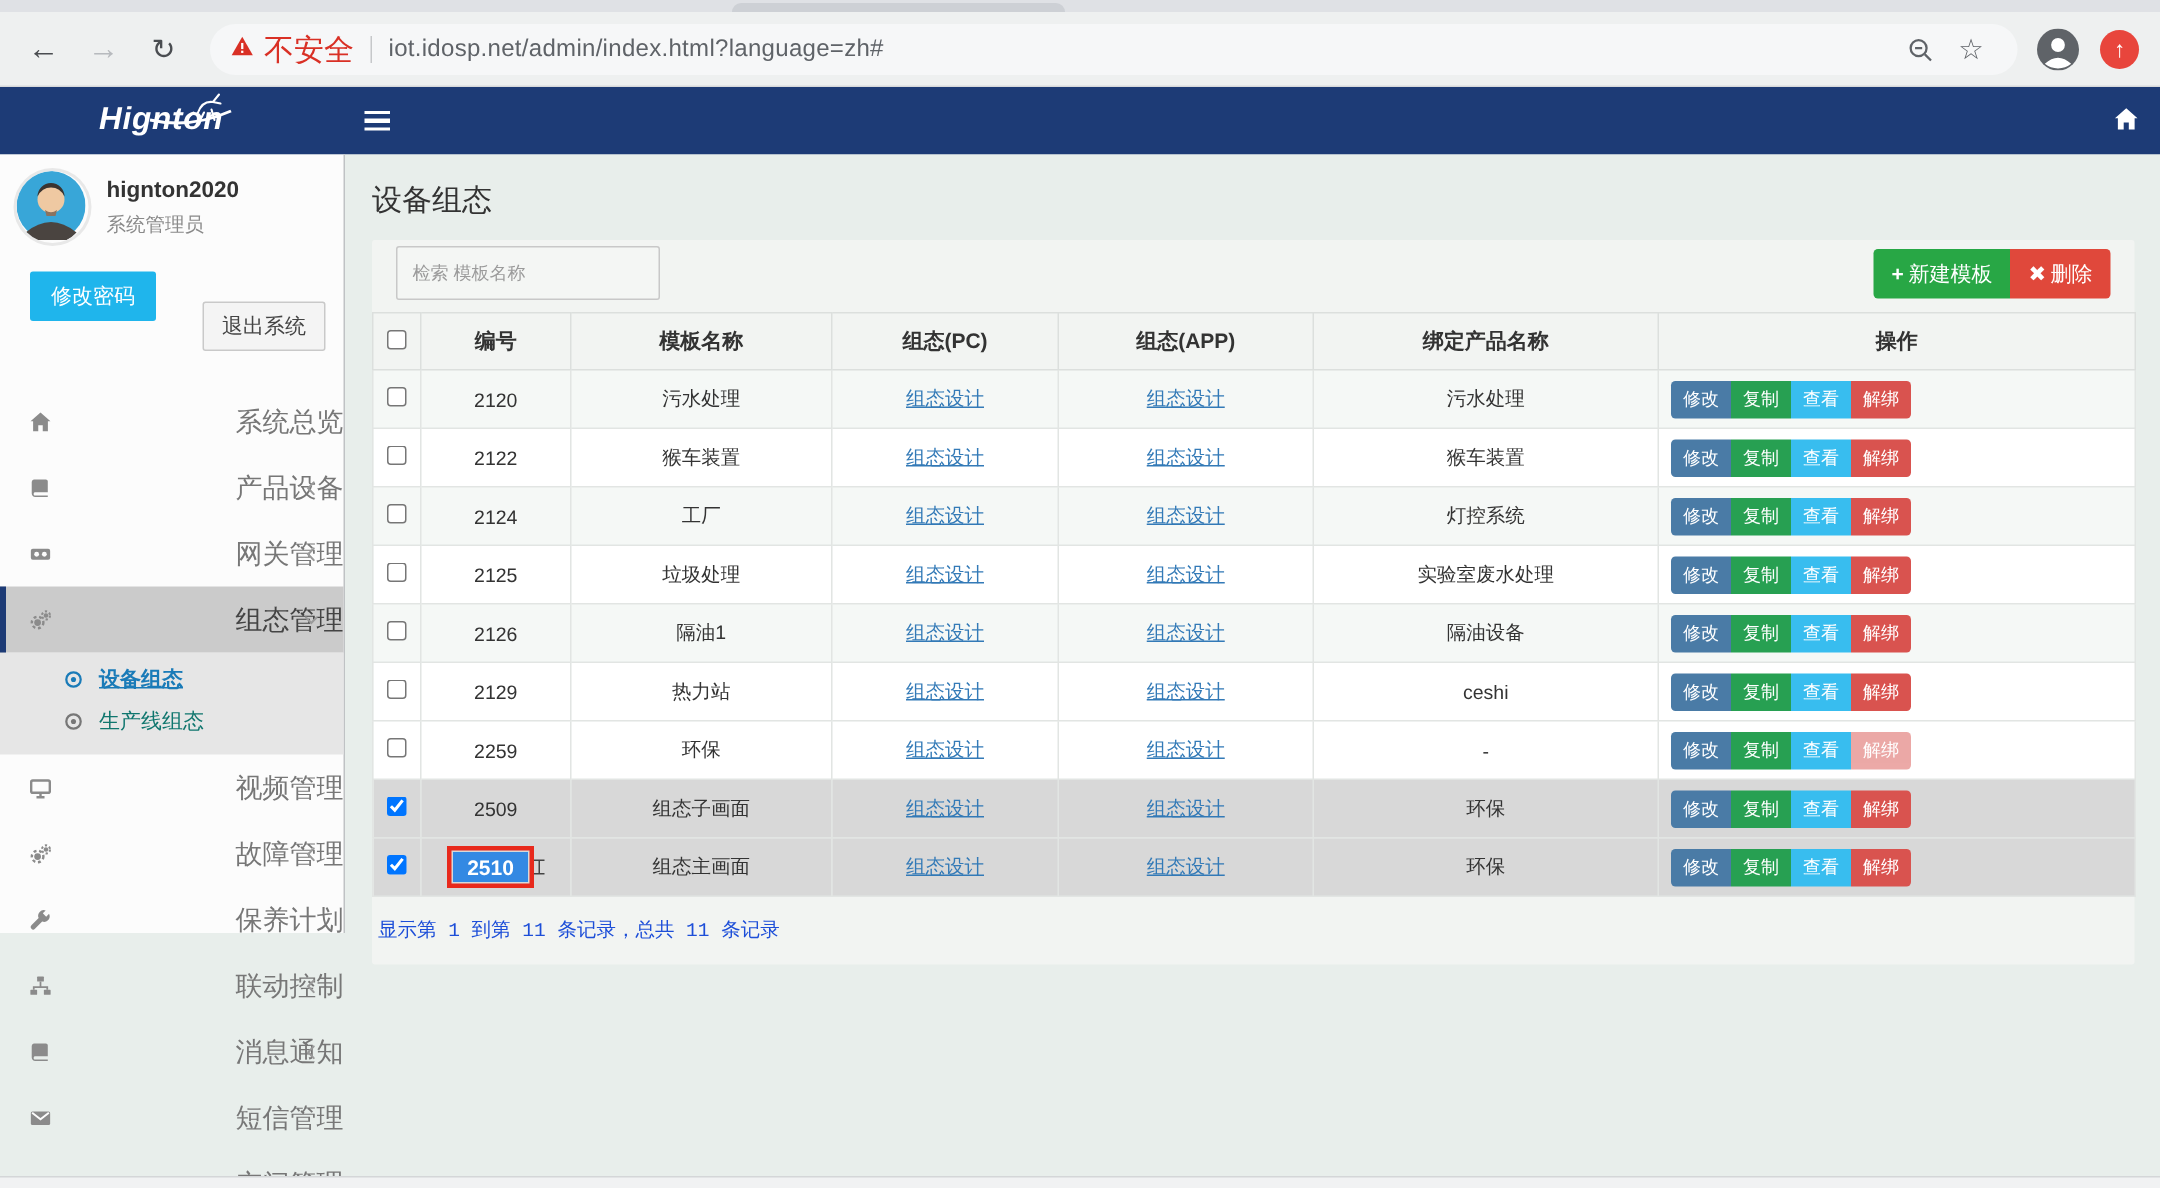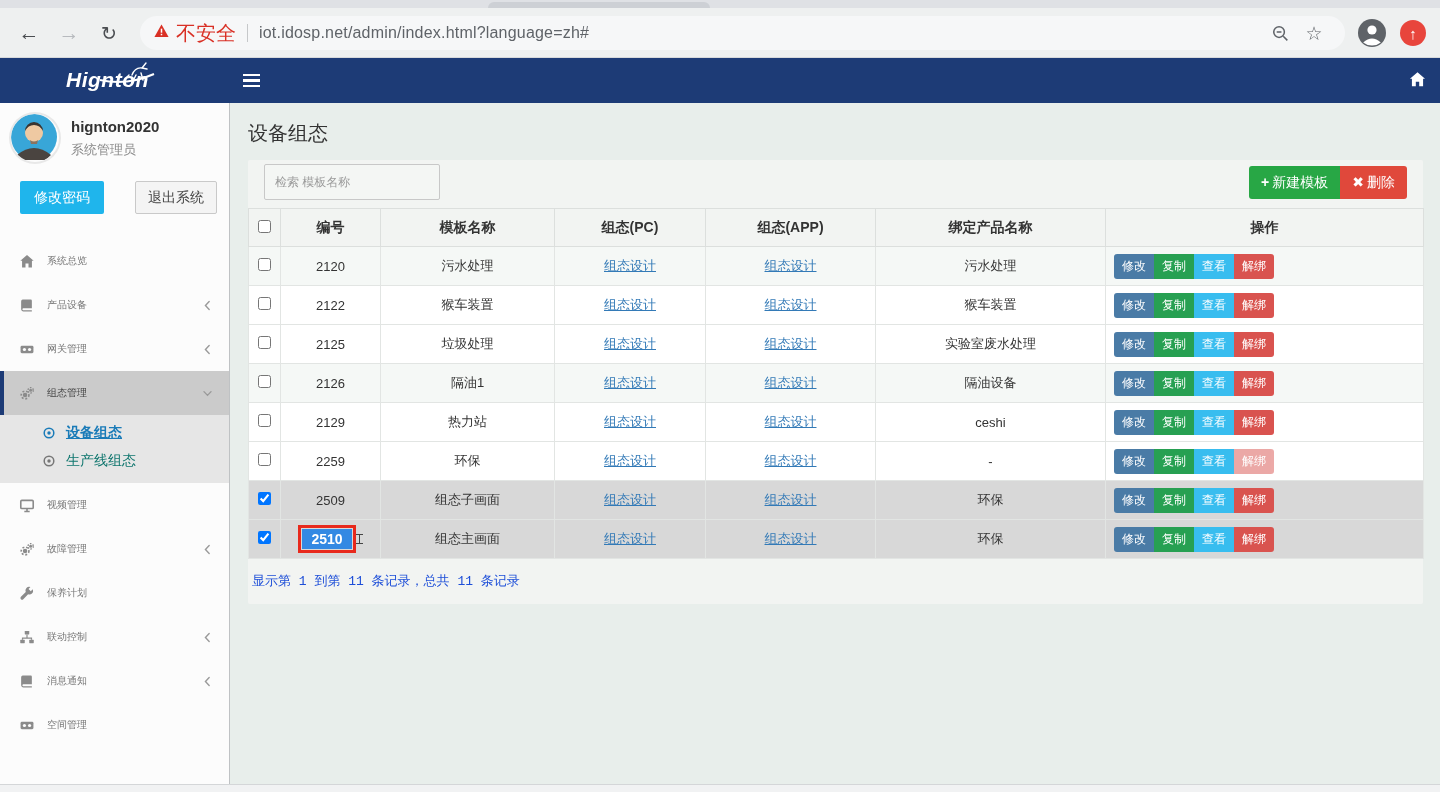--- a/index.html
+++ b/index.html
@@ -34,35 +34,35 @@
   #brand { position:absolute; left:0; top:0; width:230px; height:45px; }
   #brand-text { position:absolute; left:66px; top:10px; color:#fff; font-size:21px;
     font-weight:bold; font-style:italic; letter-spacing:.5px; }
   #brand-deer { position:absolute; left:98px; top:1px; }
   #hamburger { position:absolute; left:243px; top:12px; width:22px; height:21px; cursor:pointer;
     display:flex; flex-direction:column; justify-content:center; gap:3px; }
   #hamburger span { display:block; width:17px; height:2.5px; background:#fff; }
   #appbar-home { position:absolute; right:14px; top:13px; color:#fff; cursor:pointer; }
 
   
-  #sidebar { position:absolute; left:0; top:103px; width:230px; height:689px;
+  #sidebar { position:absolute; left:0; top:103px; width:230px; height:519px;
     background:#fcfcfc; border-right:1px solid #bfc2c4; }
   #user-panel { position:relative; height:70px; }
   #user-avatar { position:absolute; left:11px; top:11px; width:48px; height:48px;
     border-radius:50%; overflow:hidden; box-shadow:0 0 0 2px #e8e8e8; }
   #user-name { position:absolute; left:71px; top:15px; font-size:15px; font-weight:bold; color:#333; }
   #user-role { position:absolute; left:71px; top:38px; font-size:13px; color:#8a8a8a; }
   #user-actions { display:flex; gap:31px; padding:8px 0 0 20px; }
   #btn-changepwd { width:84px; height:33px; background:#1fb5ec; color:#fff; border:none;
     font-size:14px; border-radius:2px; cursor:pointer; font-family:inherit; }
   #btn-logout { width:82px; height:33px; background:#f4f4f4; color:#444;
-    border:1px solid #c9c9c9; font-size:14px; border-radius:2px; cursor:pointer; font-family:inherit; }
+    border:1px solid #c9c9c9; font-size:14px; border-radius:2px; cursor:pointer; font-family:inherit;margin-top:20px; }
   #side-menu { margin-top:25px; }
   .menu-item { position:relative; height:44px; display:flex; align-items:center;
-    padding-left:19px; color:#777; font-size:10px; cursor:pointer; }
+    padding-left:19px; color:#777; font-size:18px; cursor:pointer;justify-content:space-between; }
   .menu-item .mi-icon { width:17px; margin-right:11px; color:#8b8b8b; display:flex; }
   .menu-item .chev { position:absolute; right:15px; color:#9a9a9a; display:flex; }
   .menu-item.active { background:#cbcbcb; border-left:4px solid #1d3b76;
     padding-left:15px; color:#444; }
   .submenu { background:#e6e6e6; padding:4px 0 8px; }
   .submenu-item { height:28px; display:flex; align-items:center; padding-left:42px;
     font-size:14px; color:#0f766e; cursor:pointer; }
   .submenu-item .mi-icon { width:15px; margin-right:9px; display:flex; color:#777; }
   .submenu-item.active { color:#1a7bb8; }
   .submenu-item.active .label { text-decoration:underline; font-weight:bold; }
@@ -320,20 +320,29 @@
         <span class="label">消息通知</span>
         <span class="chev">
           <svg width="13" height="13" viewBox="0 0 14 14" fill="none" stroke="currentColor" stroke-width="1.5" stroke-linecap="round">
             <path d="M8.8 2.8 4.8 7l4 4.2"></path>
           </svg>
         </span>
       </div>
       <div class="menu-item">
         <span class="mi-icon">
           <svg width="16" height="15" viewBox="0 0 14 14" fill="currentColor">
+            <rect x="1" y="2.8" width="12" height="8.4" rx="1"></rect>
+            <path d="M1.8 3.6 7 7.7l5.2-4.1" stroke="#fcfcfc" stroke-width="1.2" fill="none"></path>
+          </svg>
+        </span>
+        <span class="label">短信管理</span>
+      </div>
+      <div class="menu-item">
+        <span class="mi-icon">
+          <svg width="16" height="15" viewBox="0 0 14 14" fill="currentColor">
             <rect x="1" y="3.6" width="12" height="6.8" rx="1.2"></rect>
             <circle cx="4.6" cy="7" r="1.5" fill="#fcfcfc"></circle>
             <circle cx="9.4" cy="7" r="1.5" fill="#fcfcfc"></circle>
           </svg>
         </span>
         <span class="label">空间管理</span>
       </div>
     </div>
 </div>
 
@@ -380,20 +389,29 @@
           </tr>
           <tr class="">
             <td><input type="checkbox" style=""></td>
             <td><span>2122</span></td>
             <td>猴车装置</td>
             <td><a class="cfg-link">组态设计</a></td>
             <td><a class="cfg-link">组态设计</a></td>
             <td>猴车装置</td>
             <td class="actions-cell"><button class="abtn modify first">修改</button><button class="abtn copy">复制</button><button class="abtn view">查看</button><button class="abtn unbind last">解绑</button></td>
           </tr>
+          <tr class="stripe">
+            <td><input type="checkbox" style=""></td>
+            <td><span>2124</span></td>
+            <td>工厂</td>
+            <td><a class="cfg-link">组态设计</a></td>
+            <td><a class="cfg-link">组态设计</a></td>
+            <td>灯控系统</td>
+            <td class="actions-cell"><button class="abtn modify first">修改</button><button class="abtn copy">复制</button><button class="abtn view">查看</button><button class="abtn unbind last">解绑</button></td>
+          </tr>
           <tr class="">
             <td><input type="checkbox" style=""></td>
             <td><span>2125</span></td>
             <td>垃圾处理</td>
             <td><a class="cfg-link">组态设计</a></td>
             <td><a class="cfg-link">组态设计</a></td>
             <td>实验室废水处理</td>
             <td class="actions-cell"><button class="abtn modify first">修改</button><button class="abtn copy">复制</button><button class="abtn view">查看</button><button class="abtn unbind last">解绑</button></td>
           </tr>
           <tr class="stripe">

